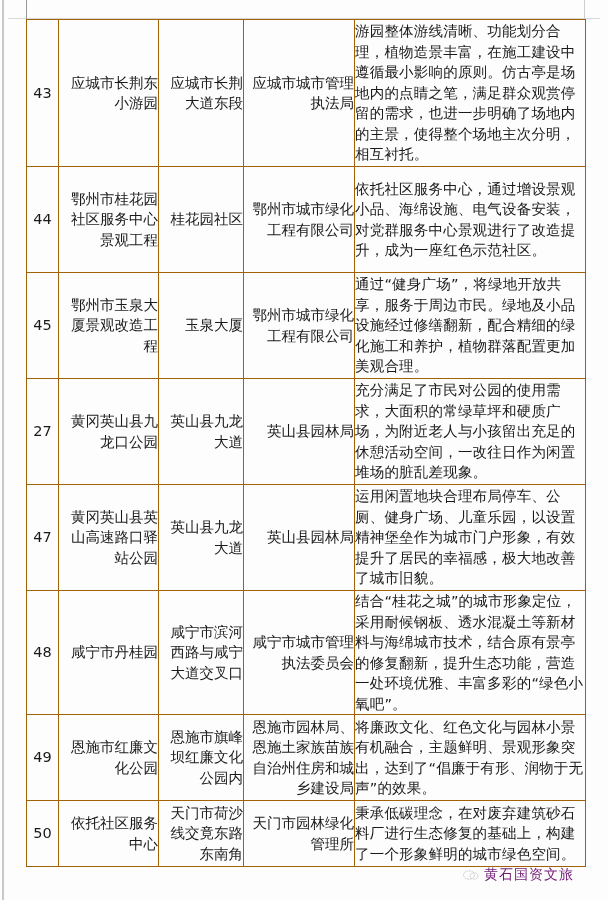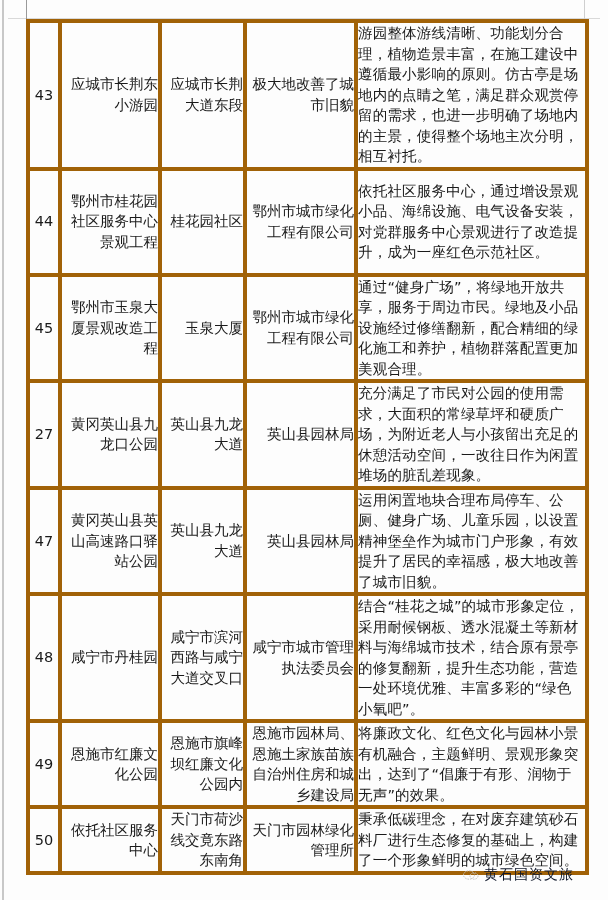--- a/index.html
+++ b/index.html
@@ -12,37 +12,37 @@
     .page-edge-left { position: absolute; left: 2px; top: 0; width: 2px; height: 900px; background: #c8c8c8; }
     .prev-row-top { position: absolute; left: 26px; top: 0; width: 1px; height: 19px; background: #9a9a9a; }
     .prev-row-top2 { position: absolute; left: 584px; top: 0; width: 1px; height: 19px; background: #cfcfcf; }
     .header-rule { position: absolute; left: 8px; top: 18px; width: 592px; height: 1px; background: #d9d9d9; }
     table.main {
       position: absolute; left: 26px; top: 19px;
       border-collapse: collapse; table-layout: fixed;
       width: 559px;
     }
     table.main td {
-      border: 4px solid #a16207;
+      border: 1px solid #a16207;
       padding: 0;
       vertical-align: middle;
       font-size: 14.5px;
       line-height: 20.5px;
       background: #fdfdfd;
     }
     td.num { text-align: center; font-size: 15px; margin-left: 44px; }
     td.c { text-align: right; padding: 0 2px; }
     td.desc { text-align: left; padding: 0 1px 0 2px; letter-spacing: 0.2px; }
     .watermark {
       position: absolute; left: 462px; top: 866px;
       font-size: 14px; color: #b9b9b9; letter-spacing: 1px;
       display: flex; align-items: center; gap: 4px;
     }
     .wm-icon { width: 18px; height: 12px; }
-    .wm-text { color: #0f172a; }
+    .wm-text { color: #701a75; }
   </style>
 </head>
 <body>
 
 <div class="page-edge-left"></div>
 <div class="header-rule"></div>
 <div class="prev-row-top"></div>
 <div class="prev-row-top2"></div>
 
 <table class="main">
@@ -51,21 +51,21 @@
     <col style="width:100px">
     <col style="width:85px">
     <col style="width:111px">
     <col style="width:231px">
   </colgroup>
   <tbody>
     <tr style="height:147px">
       <td class="num">43</td>
       <td class="c">应城市长荆东小游园</td>
       <td class="c">应城市长荆大道东段</td>
-      <td class="c">极大地改善了城市旧貌</td>
+      <td class="c">应城市城市管理执法局</td>
       <td class="desc">游园整体游线清晰、功能划分合理，植物造景丰富，在施工建设中遵循最小影响的原则。仿古亭是场地内的点睛之笔，满足群众观赏停留的需求，也进一步明确了场地内的主景，使得整个场地主次分明，相互衬托。</td>
     </tr>
     <tr style="height:106px">
       <td class="num">44</td>
       <td class="c">鄂州市桂花园社区服务中心景观工程</td>
       <td class="c">桂花园社区</td>
       <td class="c">鄂州市城市绿化工程有限公司</td>
       <td class="desc">依托社区服务中心，通过增设景观小品、海绵设施、电气设备安装，对党群服务中心景观进行了改造提升，成为一座红色示范社区。</td>
     </tr>
     <tr style="height:106px">

